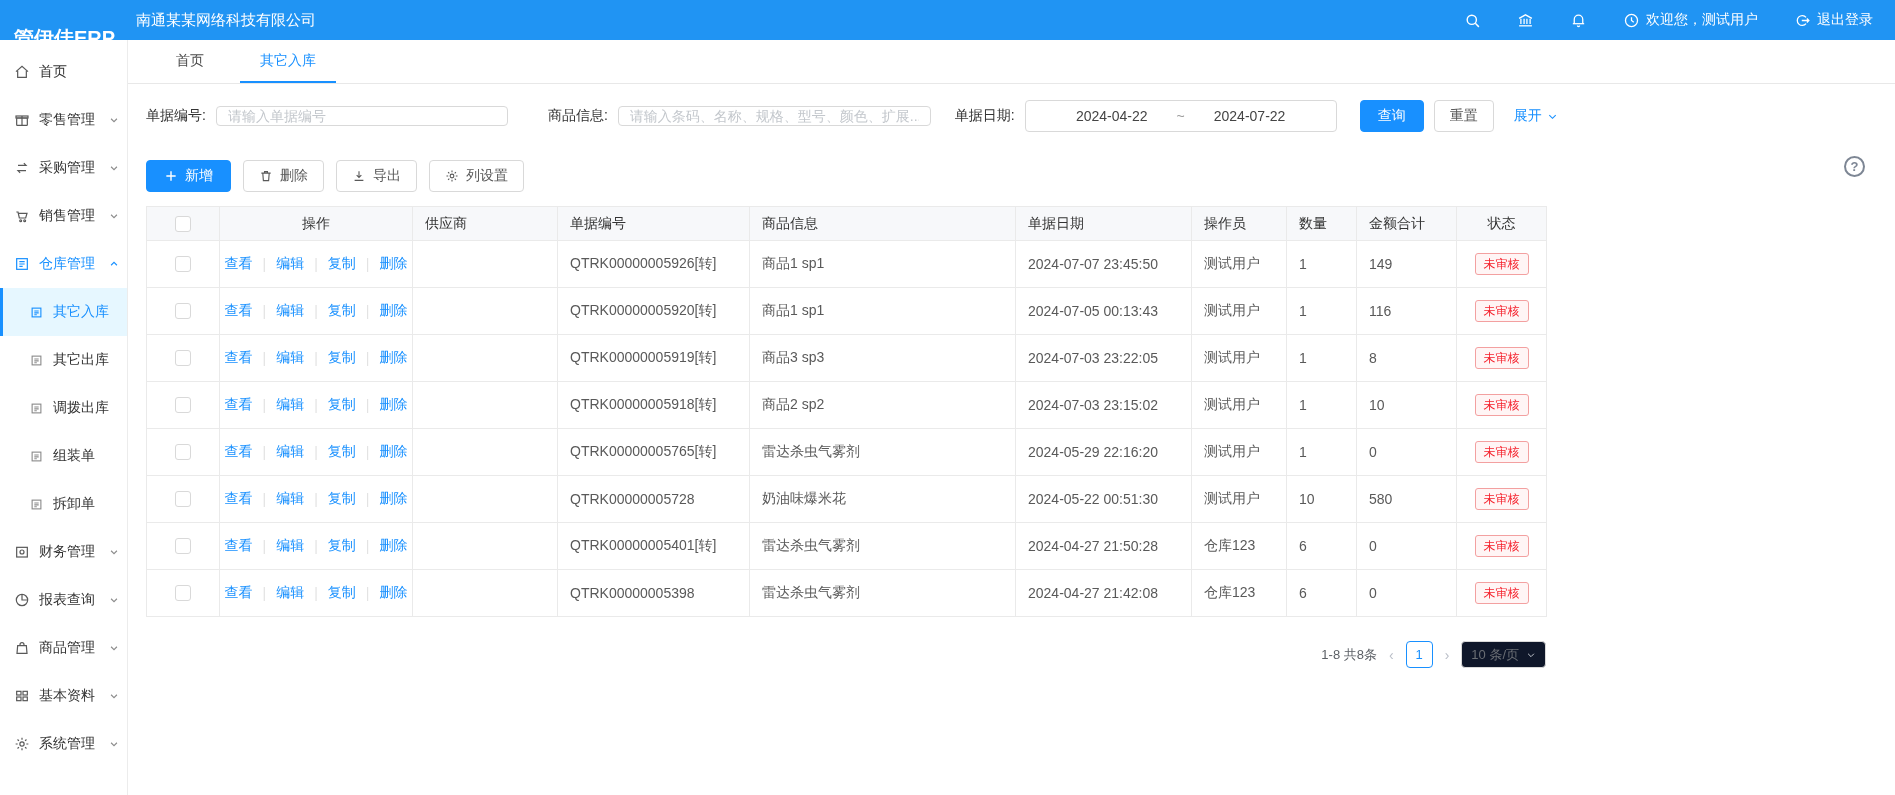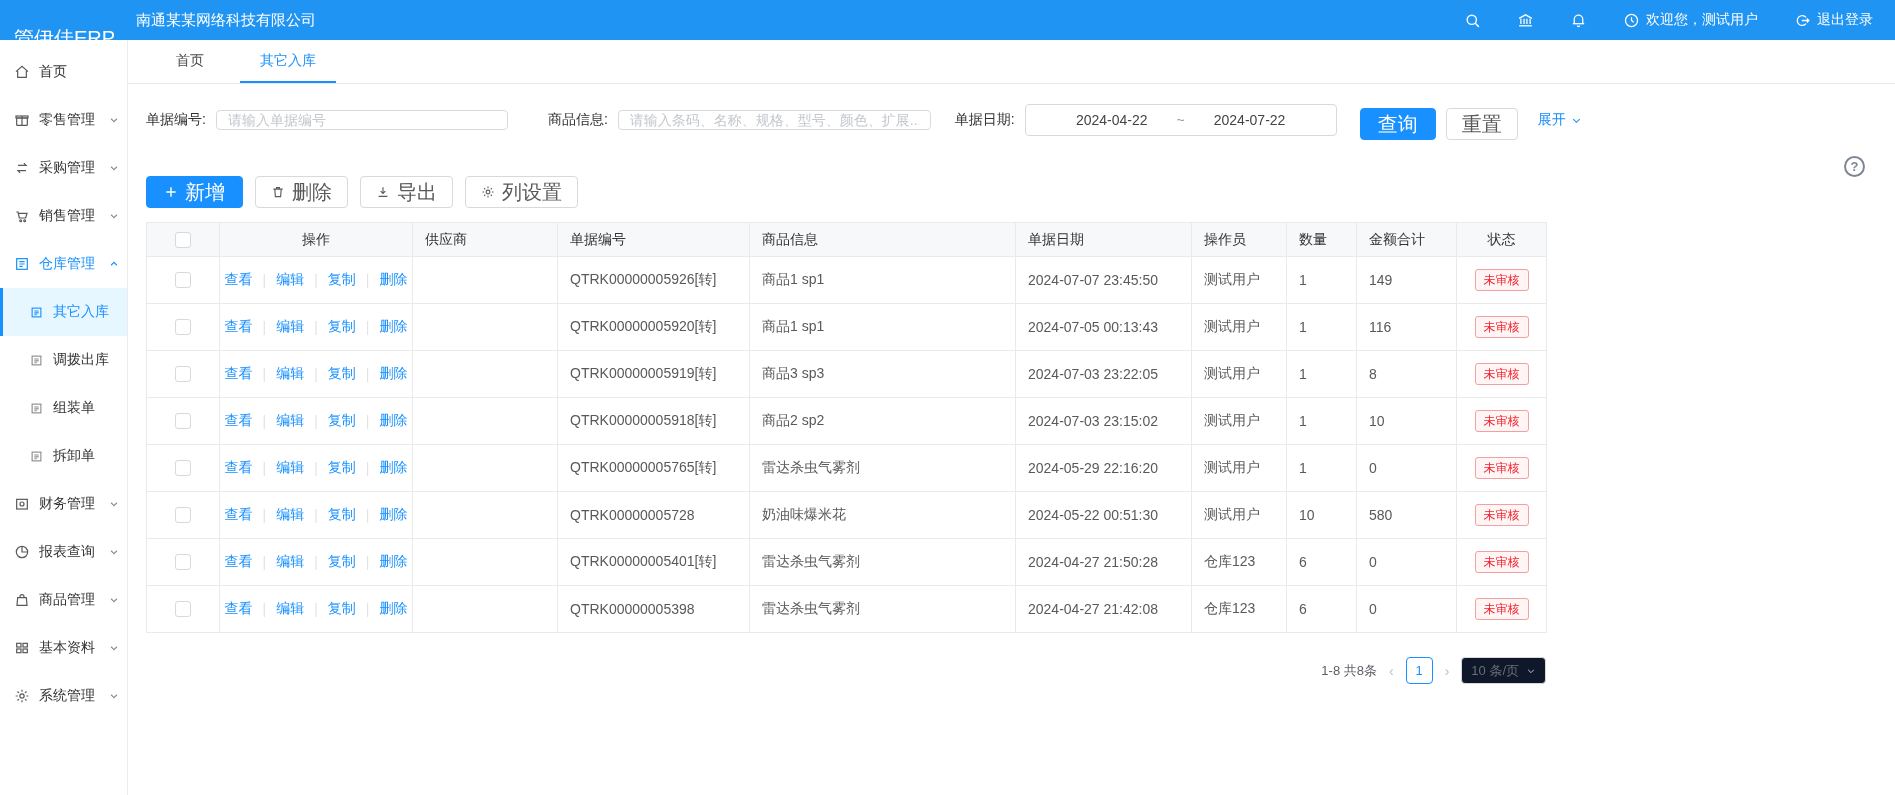--- a/index.html
+++ b/index.html
@@ -1,21 +1,21 @@
 <!DOCTYPE html>
 <html><head>
 <meta charset="utf-8">
 <style>
   * { margin:0; padding:0; box-sizing:border-box; }
   html,body { width:1895px; height:795px; overflow:hidden; background:#fff;
     font-family:"Liberation Sans","DejaVu Sans",sans-serif; }
 
   
   .app-header { height:40px; background:#2094f3; display:flex; align-items:center; color:#fff; }
-  .logo { width:128px; padding-left:14px; font-size:20px; font-weight:normal; white-space:nowrap;margin-top:36px; }
+  .logo { width:128px; padding-left:14px; font-size:20px; font-weight:bold; white-space:nowrap;margin-top:36px; }
   .company { font-size:15px; margin-left:8px; }
   .header-right { margin-left:auto; display:flex; align-items:center; gap:36px; padding-right:22px; font-size:14px; }
   .header-item { display:flex; align-items:center; gap:6px; cursor:pointer; white-space:nowrap; }
   .hicon { width:17px; height:17px; display:block; }
 
   
   .layout { display:flex; height:755px; }
 
   
   .sidebar { width:128px; flex-shrink:0; border-right:1px solid #ececec; padding-top:8px; background:#fff; }
@@ -41,22 +41,22 @@
   
   .filter-row { display:flex; align-items:center; }
   .f-label { font-size:14px; color:#333; margin-right:10px; white-space:nowrap; }
   .f-input { height:20px; border:1px solid #d9d9d9; border-radius:4px; padding:0 11px; font-size:14px;
     color:#333; outline:none; }
   .f-input::placeholder { color:#c3c7cc; }
   .g2 { margin-left:40px; } .g3 { margin-left:24px; }
   .date-box { width:312px; height:32px; border:1px solid #d9d9d9; border-radius:4px; display:flex;
     align-items:center; justify-content:center; gap:29px; font-size:14px; color:#444; cursor:pointer; }
   .date-sep { color:#999; }
-  .btn { height:32px; border-radius:4px; font-size:20px; display:inline-flex; align-items:center;
-    justify-content:center; cursor:pointer; white-space:nowrap;margin-top:8px; }
+  .btn { height:32px; border-radius:4px; font-size:14px; display:inline-flex; align-items:center;
+    justify-content:center; cursor:pointer; white-space:nowrap; }
   .btn-primary { background:#1890ff; border:1px solid #1890ff; color:#fff; padding:0 17px; }
   .btn-plain { background:#fff; border:1px solid #d9d9d9; color:#595959; padding:0 15px; }
   .q-btn { margin-left:23px; } .r-btn { margin-left:10px; }
   .link-expand { margin-left:20px; color:#1890ff; font-size:14px; display:flex; align-items:center; gap:5px; cursor:pointer; }
 
   
   .toolbar { margin-top:28px; display:flex; align-items:center; gap:12px; }
   .bicon { width:14px; height:14px; display:block; }
   .btn .bicon { margin-right:7px; }
   .help-circle { position:absolute; top:72px; right:30px; width:21px; height:21px; border:2px solid #7d8694;
@@ -189,20 +189,27 @@
             <path d="M5 15 l7-7 7 7"></path>
           </svg>
         </span>
     </div>
     <div class="side-item side-sub active">
       <svg class="mi" viewBox="0 0 24 24" fill="none" stroke="currentColor" stroke-width="1.8">
           <rect x="5" y="5" width="14" height="14"></rect>
           <path d="M8.5 9.5 h7 M8.5 12.5 h7 M8.5 15.5 h4"></path>
         </svg>
       <span>其它入库</span>
+    </div>
+    <div class="side-item side-sub">
+      <svg class="mi" viewBox="0 0 24 24" fill="none" stroke="currentColor" stroke-width="1.8">
+          <rect x="5" y="5" width="14" height="14"></rect>
+          <path d="M8.5 9.5 h7 M8.5 12.5 h7 M8.5 15.5 h4"></path>
+        </svg>
+      <span>其它出库</span>
     </div>
     <div class="side-item side-sub">
       <svg class="mi" viewBox="0 0 24 24" fill="none" stroke="currentColor" stroke-width="1.8">
           <rect x="5" y="5" width="14" height="14"></rect>
           <path d="M8.5 9.5 h7 M8.5 12.5 h7 M8.5 15.5 h4"></path>
         </svg>
       <span>调拨出库</span>
     </div>
     <div class="side-item side-sub">
       <svg class="mi" viewBox="0 0 24 24" fill="none" stroke="currentColor" stroke-width="1.8">

